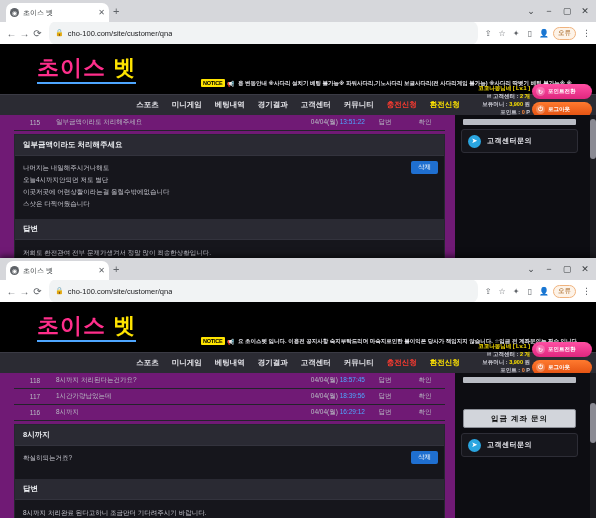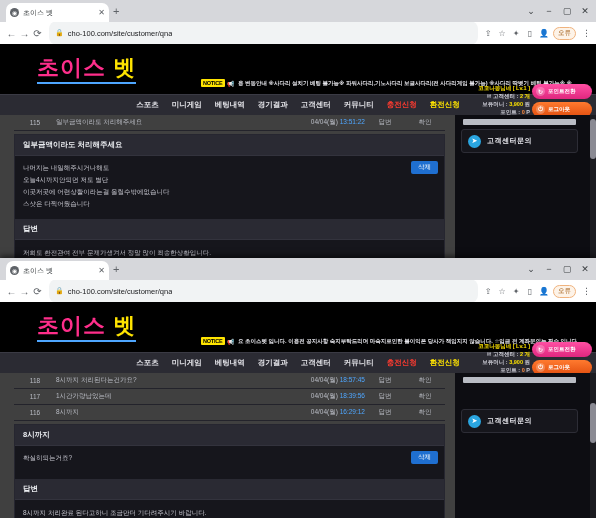--- a/index.html
+++ b/index.html
@@ -67,21 +67,21 @@
   .ubtn.orange{background:linear-gradient(180deg,#ff7a2f,#e24f10);}
 
   .gnb{height:20px;background:#2b2b33;border-top:1px solid #3a3a44;display:flex;align-items:center;
        justify-content:center;gap:13px;}
   .gnb a{font-size:7.5px;color:#e3e3e8;font-weight:bold;text-decoration:none;white-space:nowrap;}
   .gnb a.red{color:#ff3b30;text-align:center;}
   .gnb a.yellow{color:#ffe400;}
 
   
   .content{display:flex;padding:0;position:relative;background:#0d0d12;}
-  .main{width:455px;background:#404040;padding:0 10px 0 14px;box-sizing:border-box;}
+  .main{width:455px;background:#701a75;padding:0 10px 0 14px;box-sizing:border-box;}
   .side{width:131px;padding:4px 6px 0 4px;box-sizing:border-box;}
   .sidebar-top{height:6px;background:#b9bcc4;margin:0 4px 4px 4px;border-radius:1px;}
   .side-btn{background:#d2d5db;border:1px solid #8b8e96;border-radius:2px;height:17px;
        display:flex;align-items:center;justify-content:center;font-size:7.5px;color:#111;
        font-weight:bold;margin:0 4px 5px 4px;letter-spacing:1px;}
   .tg{background:#16161c;border:1px solid #2d2d36;border-radius:3px;height:22px;display:flex;
        align-items:center;gap:6px;padding-left:6px;margin:0 2px;}
   .tg .tgic{width:13px;height:13px;border-radius:50%;background:#2aa5e0;display:flex;
        align-items:center;justify-content:center;color:#fff;font-size:7px;flex:none;}
   .tg .tgt{font-size:7px;color:#e8e8ee;font-weight:bold;letter-spacing:.5px;}
@@ -396,20 +396,21 @@
           <div class="ansbody">
             <p>8시까지 처리완료 된다고하니 조금만더 기다려주시기 바랍니다.</p>
           </div>
         </div>
 
       </div>
 
       <div class="side">
         <div class="sidebar-top"></div>
         <div style="height:22px"></div>
+        <div class="side-btn">입금 계좌 문의</div>
         <div class="tg">
           <span class="tgic">➤</span>
           <span class="tgt">고객센터문의</span>
         </div>
       </div>
 
       <div class="scrollbar">
         <div class="thumb" style="top:30px;height:40px;"></div>
       </div>
     </div>

